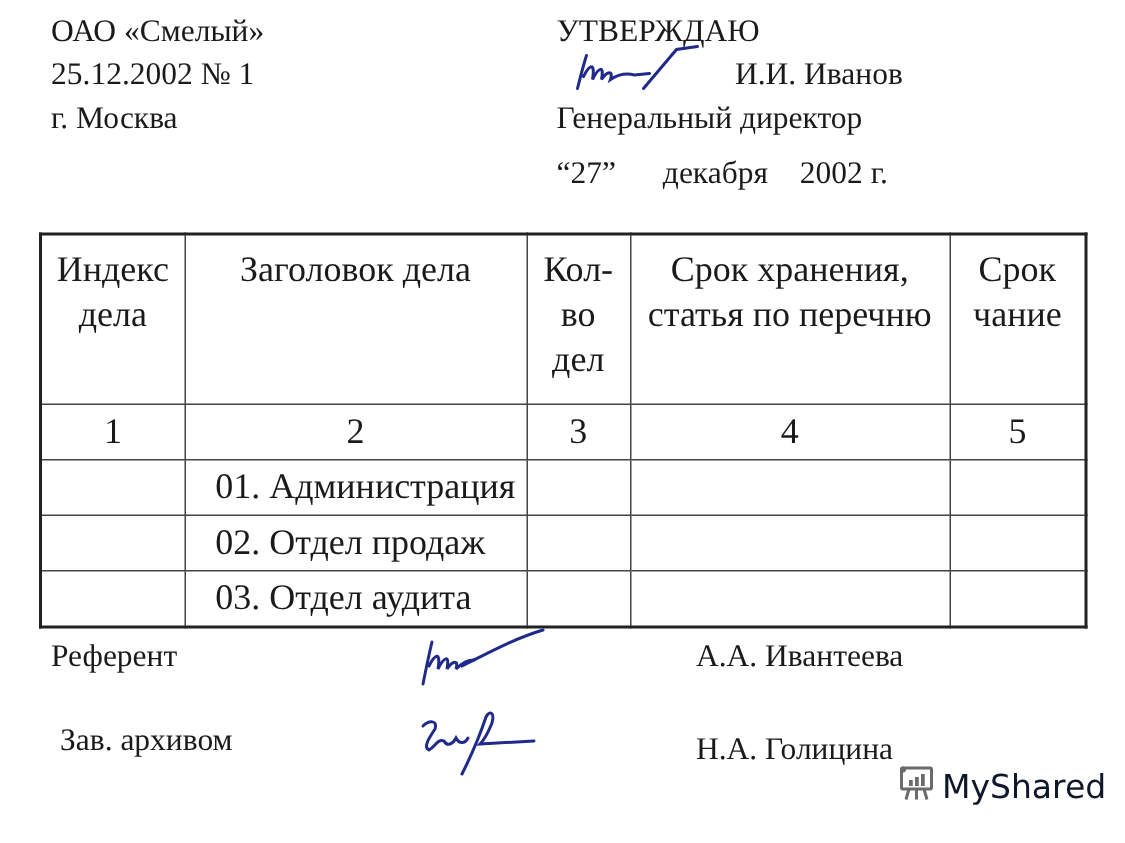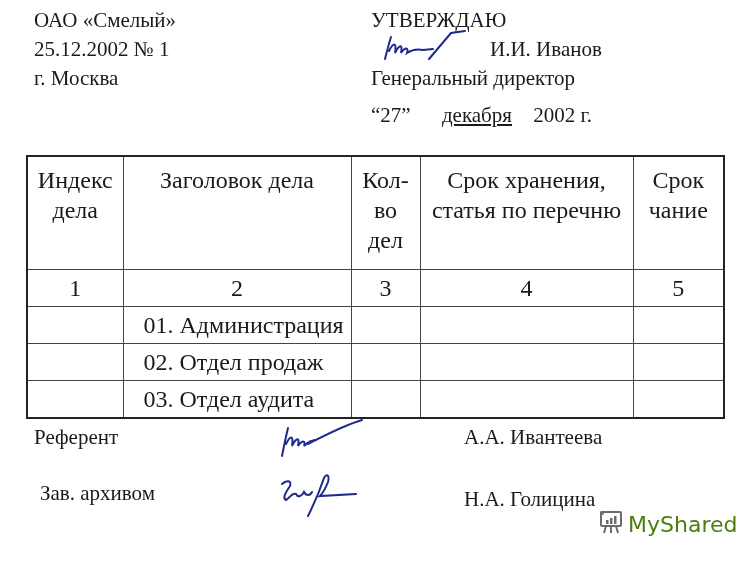--- a/index.html
+++ b/index.html
@@ -21,21 +21,21 @@
     border:2px solid #222;
   }
   .tbl td { border:1px solid #444; padding:0; font-size:24px; line-height:30px; text-align:center; vertical-align:top; }
   .tbl tr.head td { height:104px; padding-top:8px; }
   .tbl tr.nums td { height:36px; vertical-align:middle; }
   .tbl tr.row td { height:36px; vertical-align:middle; }
   .tbl td.title { text-align:left; padding-left:20px; }
   .foot-line { font-size:21px; white-space:nowrap; }
   .sig svg { display:block; }
   .watermark { position:absolute; left:598px; top:509px; display:flex; align-items:center; gap:4px;
-    font-family:"DejaVu Sans", sans-serif; font-size:22px; color:#4d7c0f; }
+    font-family:"DejaVu Sans", sans-serif; font-size:22px; color:#0f172a; }
 </style>
 </head>
 <body>
 
 <div id="left-block" class="abs">
   <div class="hdr-line">ОАО «Смелый»</div>
   <div class="hdr-line">25.12.2002 № 1</div>
   <div class="hdr-line">г. Москва</div>
 </div>
 
@@ -46,21 +46,21 @@
       <svg width="92" height="38" viewBox="0 0 92 38">
         <path d="M6 30 C8 22 10 14 12 8 M10 22 C14 14 18 12 16 24 C20 16 24 14 22 24 C26 18 30 18 28 24 C34 20 40 20 44 21 L54 20" stroke="#1f2a8a" stroke-width="2" fill="none" stroke-linecap="round"></path>
         <path d="M50 30 L72 4 L86 2" stroke="#1f2a8a" stroke-width="2" fill="none" stroke-linecap="round"></path>
       </svg>
     </span>
     <span class="sig-name">И.И. Иванов</span>
   </div>
   <div class="hdr-line">Генеральный директор</div>
   <div class="hdr-line date-line">
     <span>“27”</span>
-    <span style="margin-left:26px;text-decoration:underline;">декабря</span>
+    <span style="margin-left:26px;">декабря</span>
     <span style="margin-left:16px;">2002 г.</span>
   </div>
 </div>
 
 <table class="tbl">
   <colgroup>
     <col style="width:96px">
     <col style="width:228px">
     <col style="width:69px">
     <col style="width:213px">

